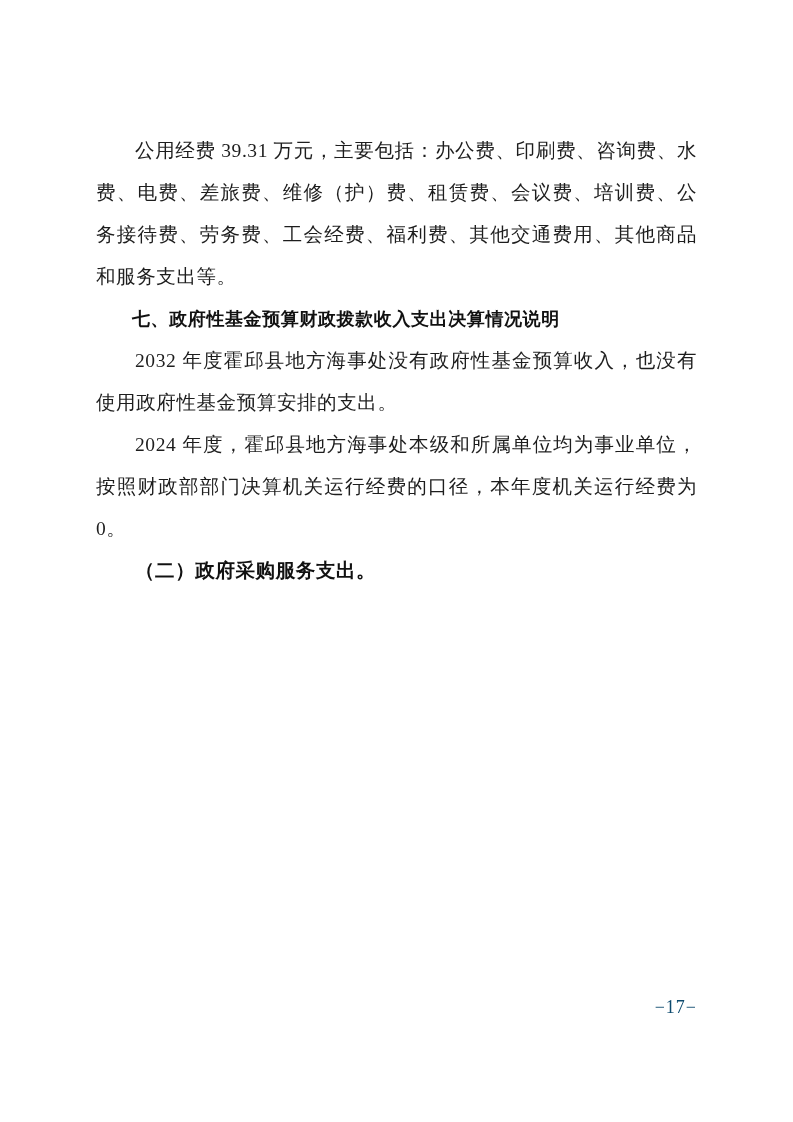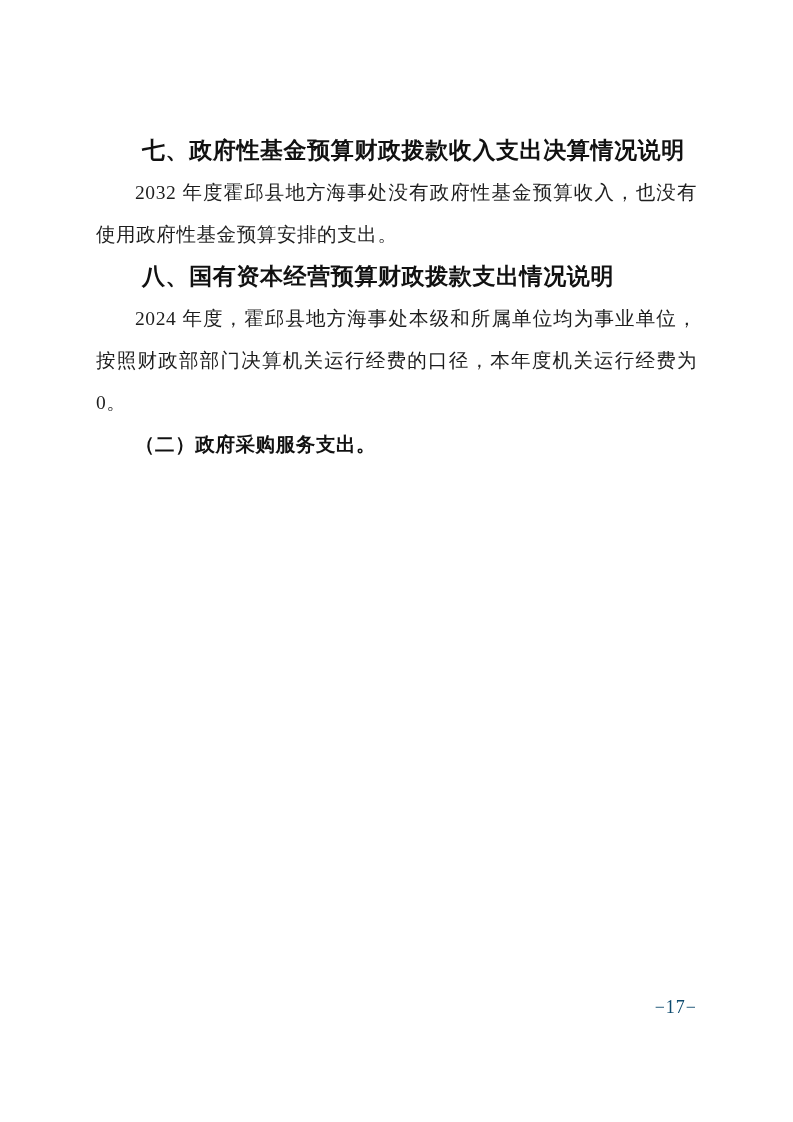--- a/index.html
+++ b/index.html
@@ -33,21 +33,21 @@
     text-align: justify;
     text-justify: inter-ideograph;
     letter-spacing: 0.6px;
     margin: 0;
     color: #1d1d1d;
   }
   .indent {
     text-indent: 2em;
   }
   .heading {
-    font-size: 23px;
+    font-size: 18px;
     line-height: 42px;
     font-weight: bold;
     text-indent: 2em;
     margin: 0;
     letter-spacing: 0.6px;
     color: #111111;
   }
   .subheading {
     font-size: 19.5px;
     line-height: 42px;
@@ -66,26 +66,26 @@
     color: #0c4a6e;
     letter-spacing: 1px;
   }
 </style>
 </head>
 <body>
 
 <div class="page">
   <div class="doc-body">
 
+    <p class="para indent">公用经费 39.31 万元，主要包括：办公费、印刷费、咨询费、水费、电费、差旅费、维修（护）费、租赁费、会议费、培训费、公务接待费、劳务费、工会经费、福利费、其他交通费用、其他商品和服务支出等。</p>
 
     <p class="heading">七、政府性基金预算财政拨款收入支出决算情况说明</p>
 
     <p class="para indent">2032 年度霍邱县地方海事处没有政府性基金预算收入，也没有使用政府性基金预算安排的支出。</p>
 
-    <p class="heading">八、国有资本经营预算财政拨款支出情况说明</p>
 
 
 
 
     <p class="para indent">2024 年度，霍邱县地方海事处本级和所属单位均为事业单位，按照财政部部门决算机关运行经费的口径，本年度机关运行经费为 0。</p>
 
     <p class="subheading">（二）政府采购服务支出。</p>
 
 
   </div>

